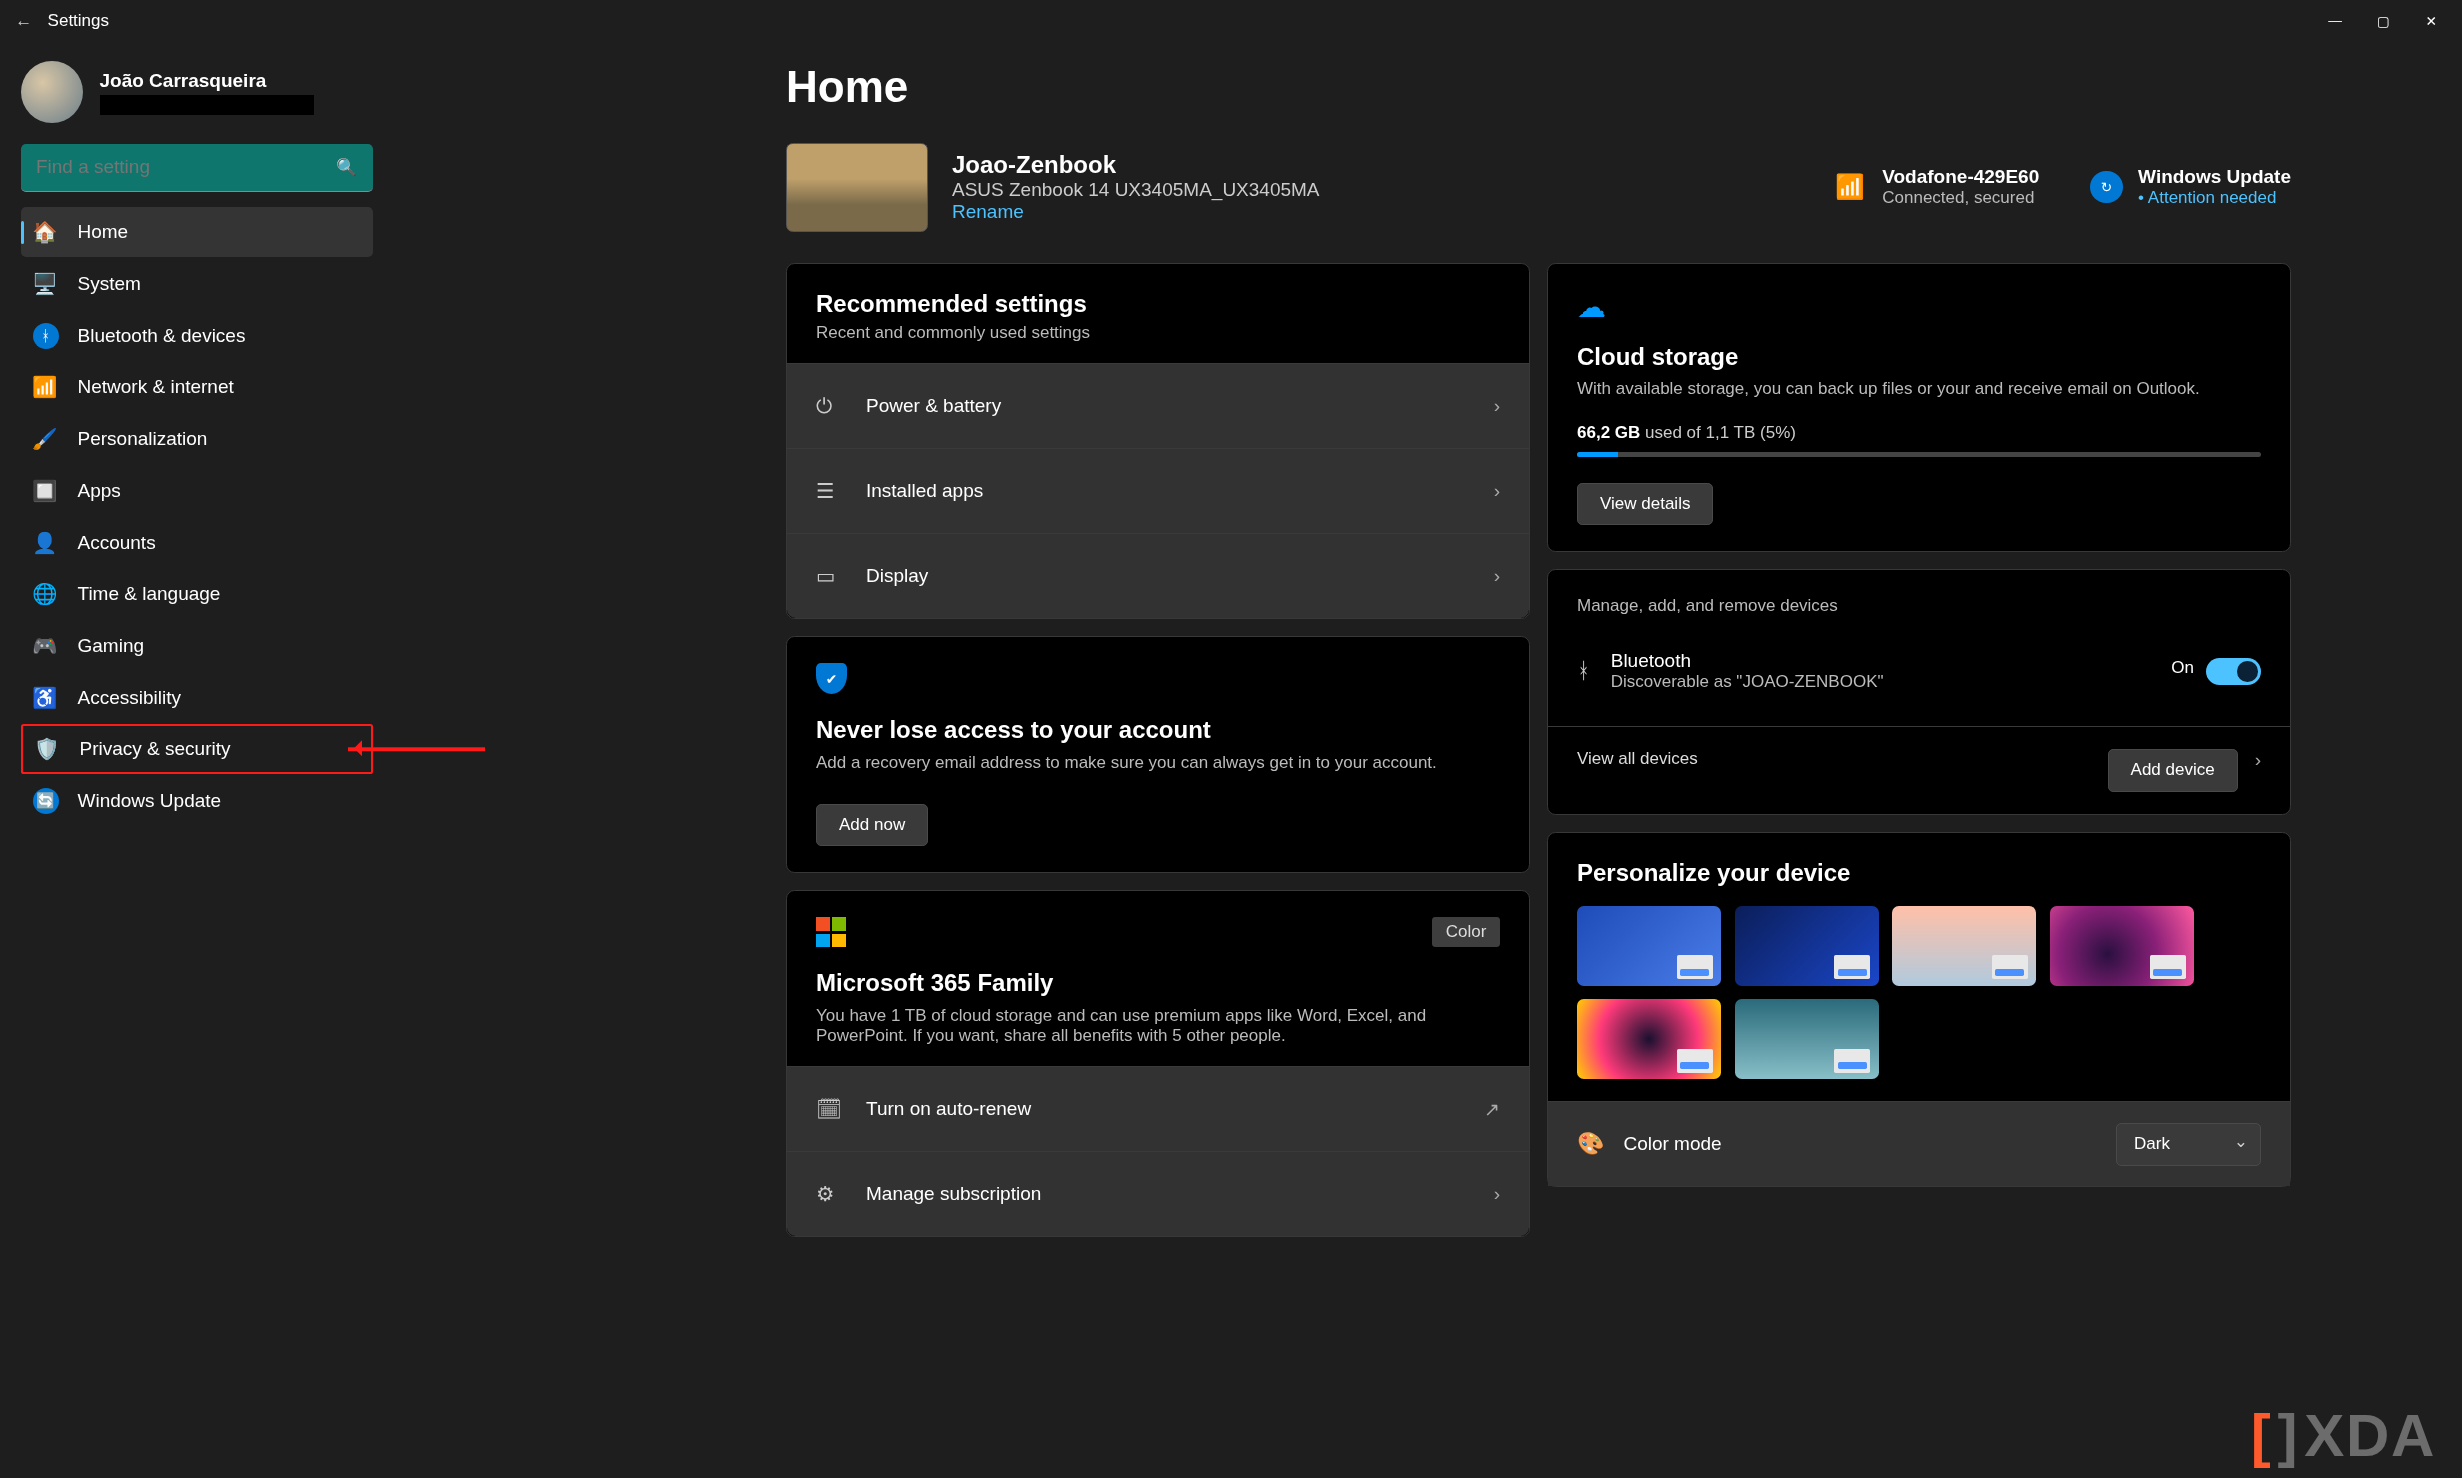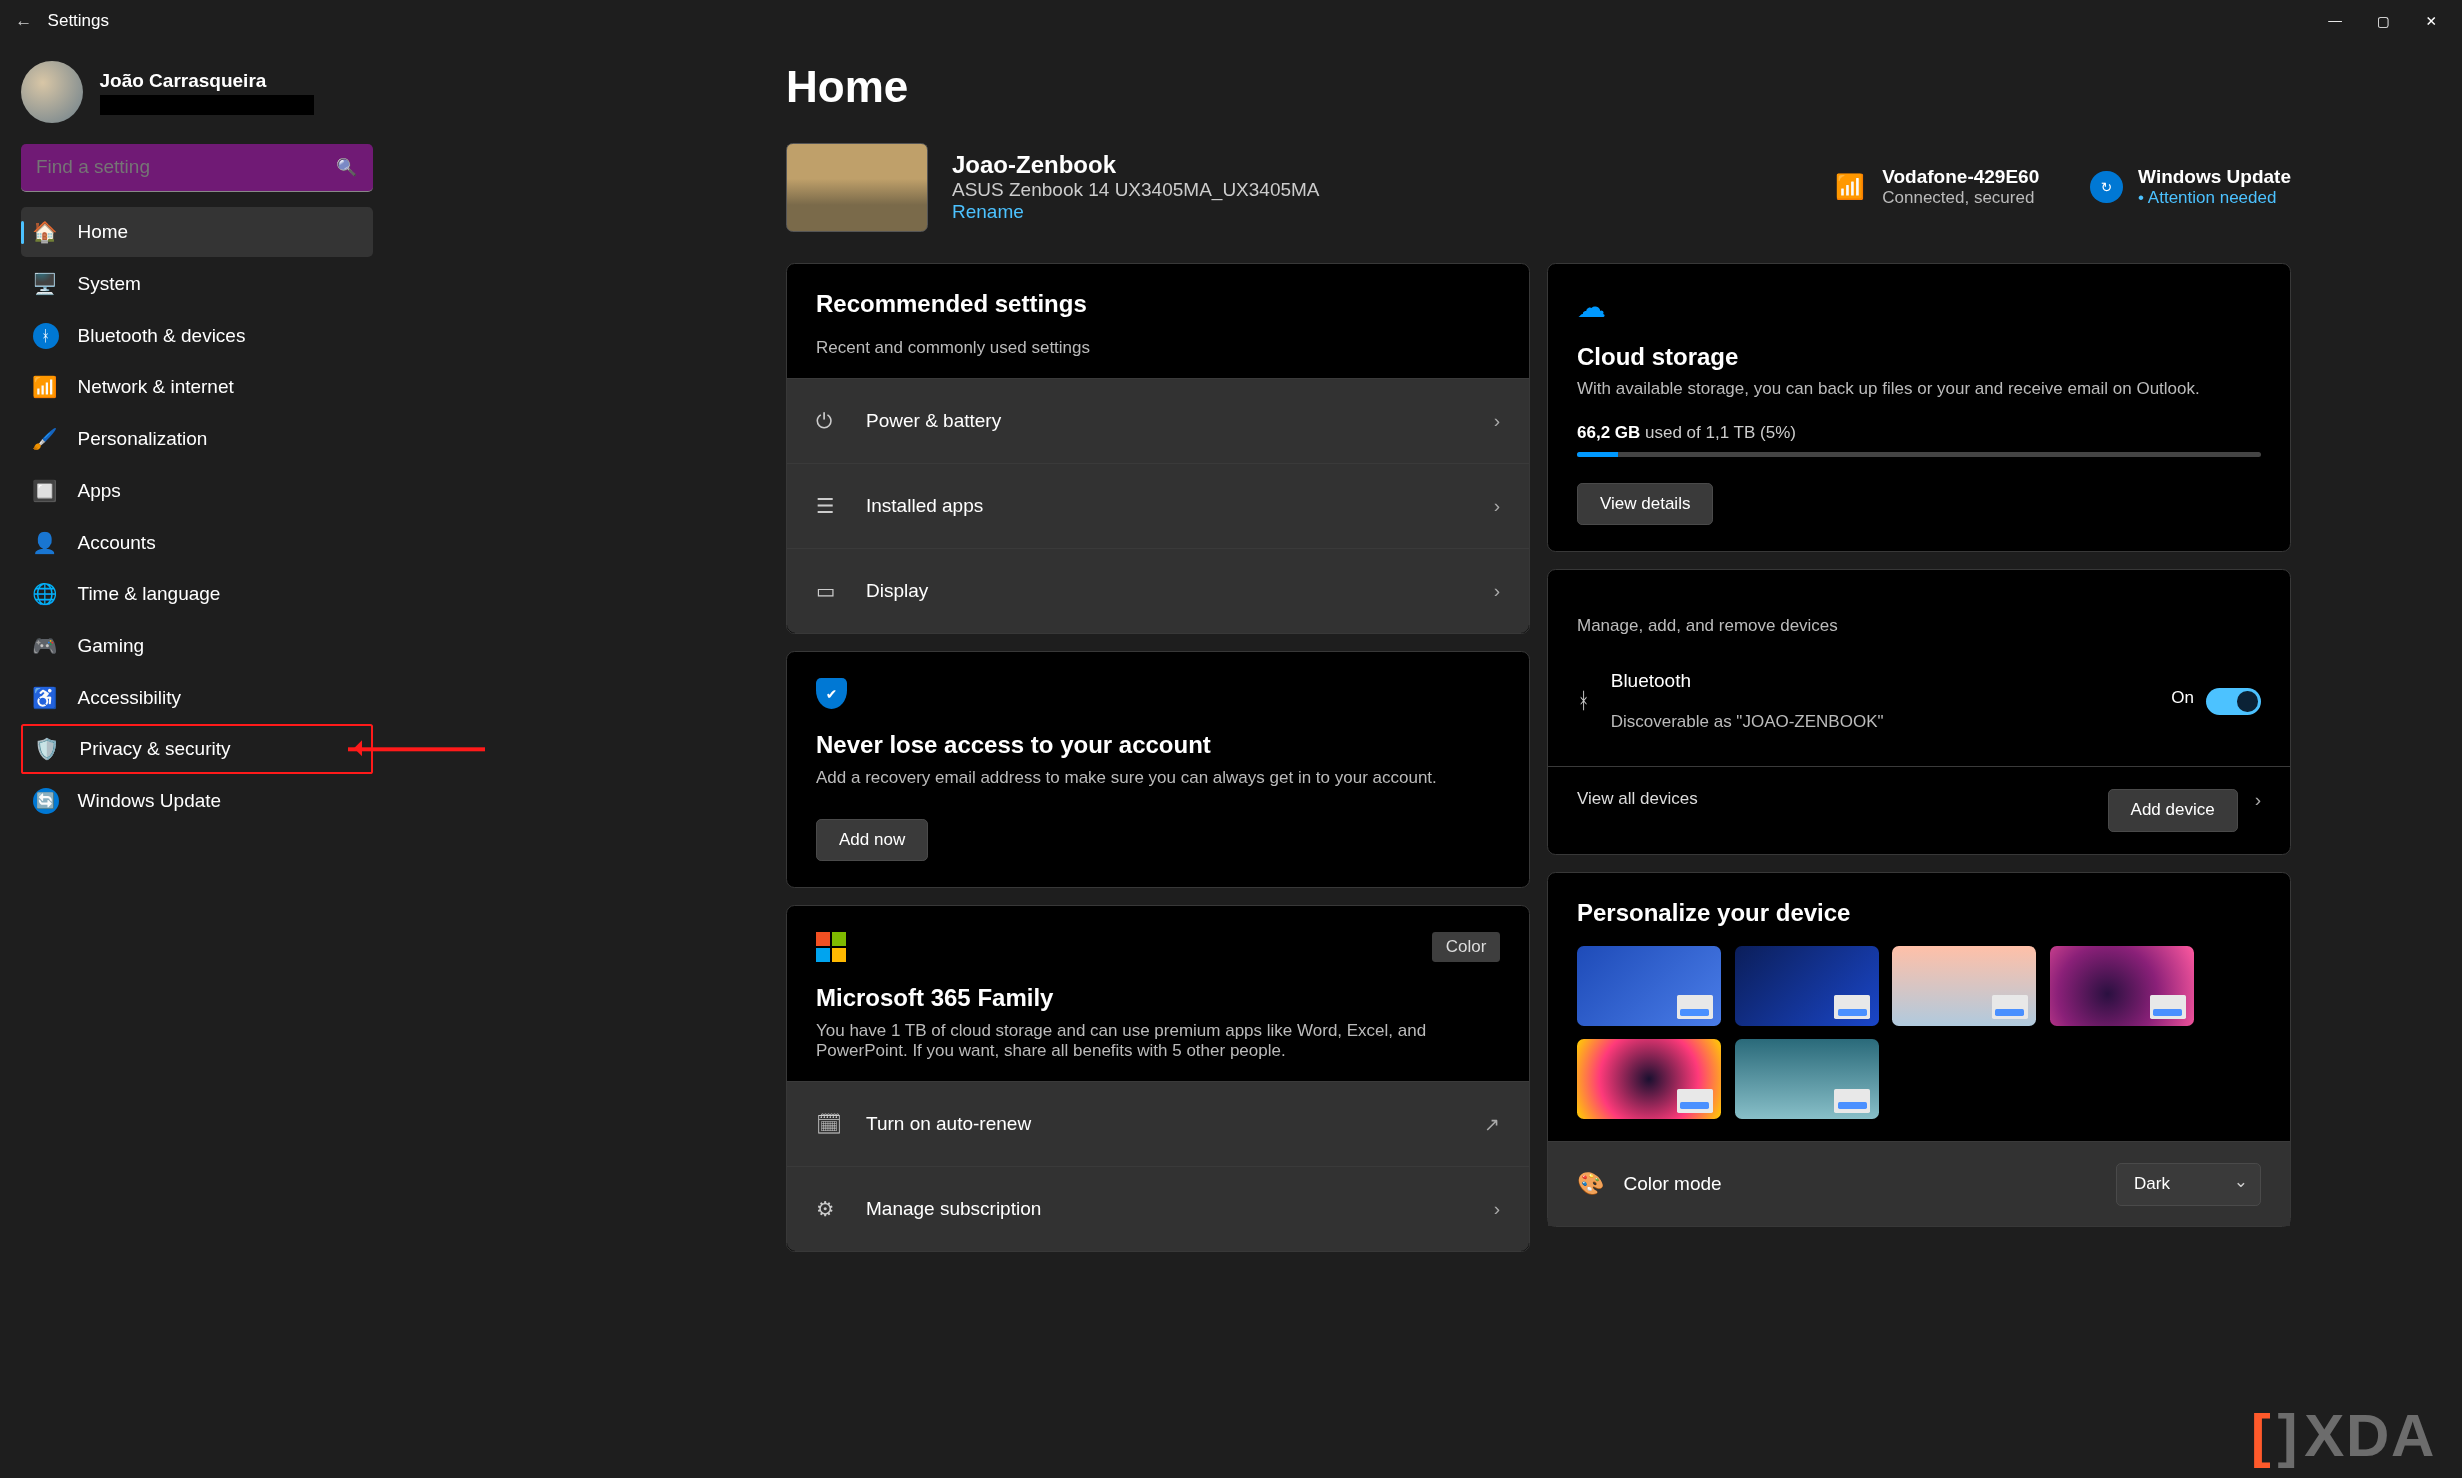--- a/index.html
+++ b/index.html
@@ -31,21 +31,21 @@
   }
   .profile { display:flex; align-items:center; gap:17px; padding:6.8px 3.4px 20.5px 0; }
   .avatar {
     width:62px; height:62px; border-radius:50%;
     background: radial-gradient(circle at 35% 35%, #d8c6a6, #6b7e8a);
   }
   .profile-name { font-size:19px; font-weight:600; }
   .profile-email { background:#000; width:214px; height:20.5px; margin-top:3.4px; }
   .searchbox {
     position:relative;
-    background:#701a75; border-bottom:1.3px solid #888;
+    background:#0f766e; border-bottom:1.3px solid #888;
     height:48px; border-radius:5.1px;
     display:flex; align-items:center; padding:0 15.4px; margin-bottom:15.4px;
   }
   .searchbox input {
     flex:1; background:transparent; border:none; outline:none;
     color:#ccc; font-size:19px;
   }
   .searchbox .sicon { color:#ccc; font-size:17px; }
   .nav { display:flex; flex-direction:column; gap:1.7px; }
   .nav-item {
@@ -85,21 +85,21 @@
   .status-icon { width:32.5px; height:32.5px; border-radius:50%; display:flex; align-items:center; justify-content:center; }
   .status-title { font-size:19px; font-weight:600; }
   .status-sub { font-size:17px; color:#bbb; }
   .cols { display:flex; gap:17px; }
   .col { flex:1; display:flex; flex-direction:column; gap:17px; }
   .card {
     background:#000000; border:0.9px solid #383838; border-radius:8.5px;
     padding:26px 29px;
   }
   .card h2 { font-size:24px; font-weight:600; margin-bottom:5.1px; }
-  .card .sub { font-size:17px; color:#bbb;margin-top:20px; }
+  .card .sub { font-size:17px; color:#bbb; }
   .row-list { margin:20.5px -29px -26px; }
   .row-item {
     display:flex; align-items:center; gap:24px;
     height:85px; padding:0 29px;
     border-top:0.9px solid #3a3a3a;
     background:#323232;
   }
   .row-item:first-child { border-top-left-radius:0; border-top-right-radius:0; }
   .row-item .ritem-icon { width:26px; color:#ccc; font-size:20.5px; }
   .row-item .ritem-label { font-size:19px; }

